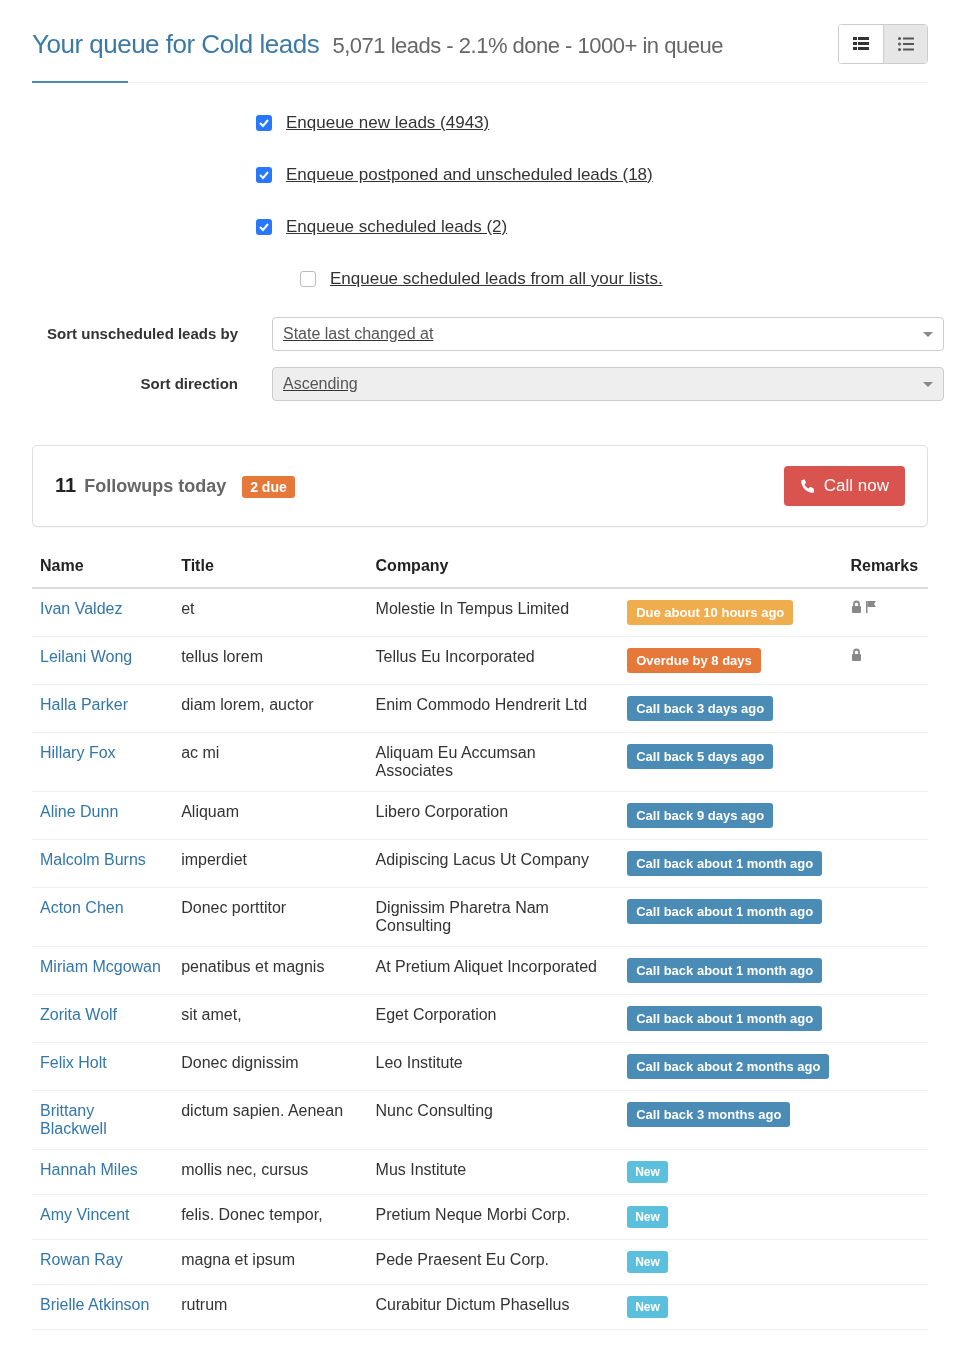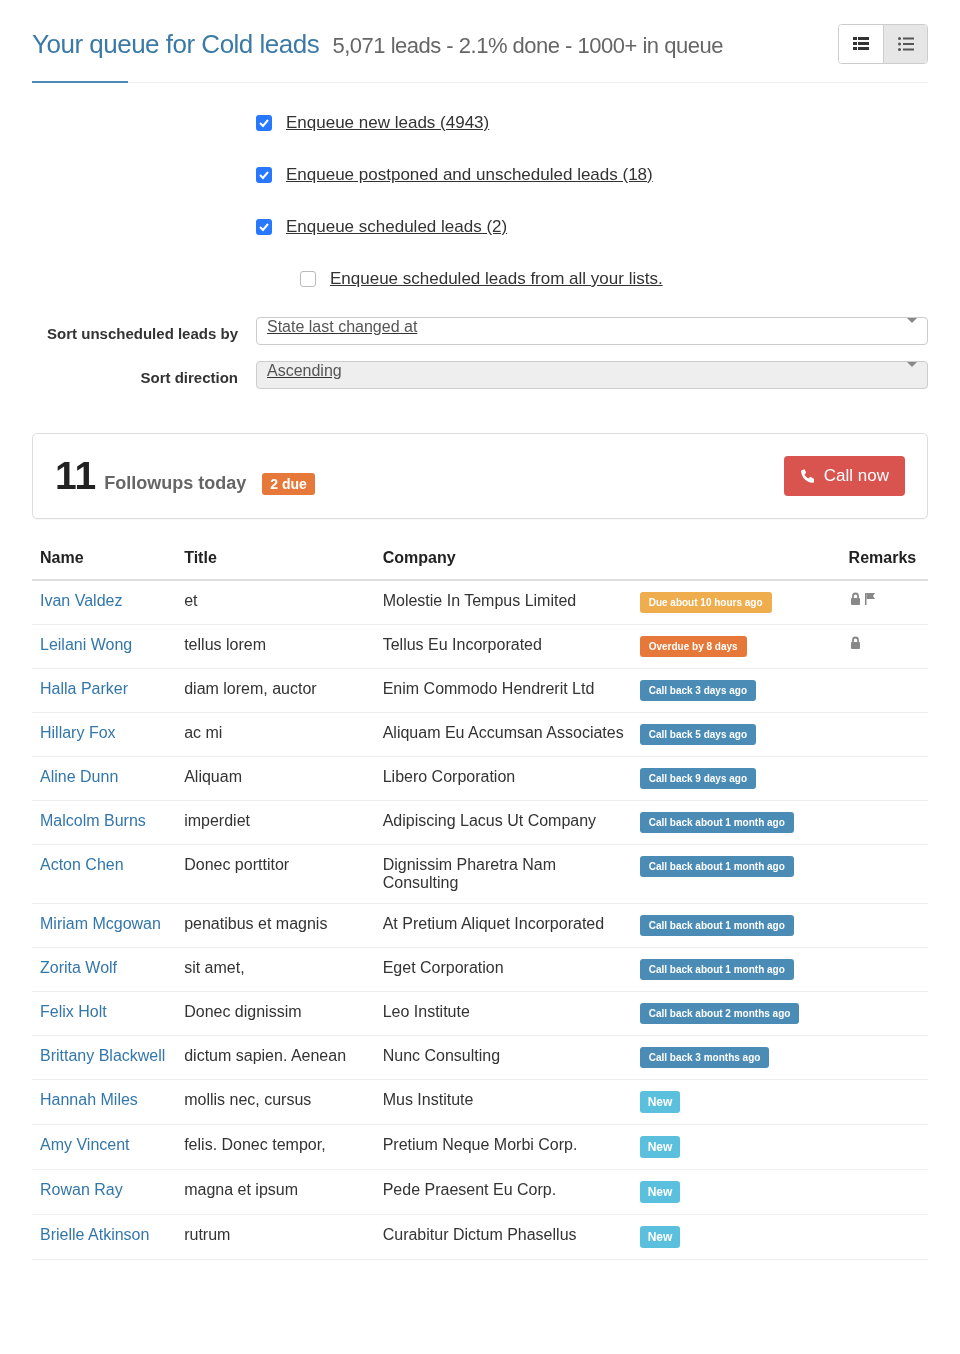--- a/index.html
+++ b/index.html
@@ -21,42 +21,42 @@
 .form-label { width: 224px; text-align: right; padding-right: 18px; padding-top: 8px; font-weight: 700; color: #333; font-size: 15px; }
 .form-control-col { flex: 1; text-decoration: underline; }
 
 .checkbox-row { display: flex; align-items: center; margin-bottom: 32px; font-size: 17px; color: #333; }
 .checkbox-row:last-child { margin-bottom: 12px; margin-left: 44px; }
 .chk { width: 16px; height: 16px; border-radius: 3px; margin-right: 14px; display: inline-flex; align-items: center; justify-content: center; flex-shrink: 0; }
 .chk.checked { background: #2778ff; }
 .chk.unchecked { border: 1.5px solid #bbb; background: #fff; }
 .chk svg { width: 10px; height: 10px; }
 
-.select { display: flex; align-items: flex-start; justify-content: space-between; width: 100%; height: 28px; border: 1px solid #ccc; border-radius: 4px; padding: 0 10px; font-size: 16px; color: #555; background: #fff; cursor: pointer; }
+.select { display: flex; align-items: center; justify-content: space-between; width: 100%; height: 34px; border: 1px solid #ccc; border-radius: 4px; padding: 0 10px; font-size: 16px; color: #555; background: #fff; cursor: pointer; margin-left: 16px; }
 .select.disabled { background: #eee; }
 .select .caret { width: 0; height: 0; border-left: 5px solid transparent; border-right: 5px solid transparent; border-top: 5px solid #888; }
 
 .followups-panel { border: 1px solid #ddd; border-radius: 5px; padding: 20px 22px; margin: 18px 0 20px; display: flex; justify-content: space-between; align-items: center; box-shadow: 0 1px 1px rgba(0,0,0,0.03); }
 .followups-left { display: flex; align-items: baseline; gap: 8px; }
-.followups-count { font-size: 39px; font-weight: 800; color: #222; font-family: "Arial Narrow", sans-serif; font-stretch: condensed;}
+.followups-count { font-size: 20px; font-weight: 800; color: #222; font-family: "Arial Narrow", sans-serif; font-stretch: condensed;}
 .followups-text { font-size: 18px; color: #666; font-weight: 600; font-family: "Arial Narrow", sans-serif; font-stretch: condensed; }
 .due-badge { background: #e67939; color: #fff; font-size: 14px; font-weight: 700; padding: 3px 8px; border-radius: 3px; margin-left: 8px; }
 .call-now-btn { background: #d9534f; color: #fff; border: none; border-radius: 4px; padding: 10px 16px; font-size: 17px; font-weight: 500; cursor: pointer; display: flex; align-items: center; gap: 8px; }
 
 table.leads { width: 100%; border-collapse: collapse; }
 table.leads th { text-align: left; font-weight: 800; font-size: 16px; color: #222; padding: 10px 8px 12px; border-bottom: 2px solid #ddd; }
 table.leads td { padding: 11px 8px; border-bottom: 1px solid #eee; font-size: 16px; color: #333; vertical-align: top; }
 table.leads a.lead-name { color: #3377aa; text-decoration: none; }
 .col-name { width: 138px; }
 .col-title { width: 190px; }
 .col-company { width: 246px; }
 .col-status { width: 200px; }
 .col-remarks { width: 80px; text-align: right; }
 
-.badge { display: inline-block; color: #fff; font-size: 10px; font-weight: 700; padding: 5px 9px; border-radius: 3px; white-space: nowrap; }
+.badge { display: inline-block; color: #fff; font-size: 13px; font-weight: 700; padding: 5px 9px; border-radius: 3px; white-space: nowrap; }
 .badge-due { background: #f0ad4e; }
 .badge-overdue { background: #e67939; }
 .badge-callback { background: #4b8cb7; }
 .badge-new { background: #5bc0de; padding: 4px 8px; font-size: 12px;}
 .remark-icons { color: #888; display: flex; gap: 2px; justify-content: flex-start; }
 th.remarks-th { text-align: right; }
 </style>
 </head>
 <body>
 <div class="container">

